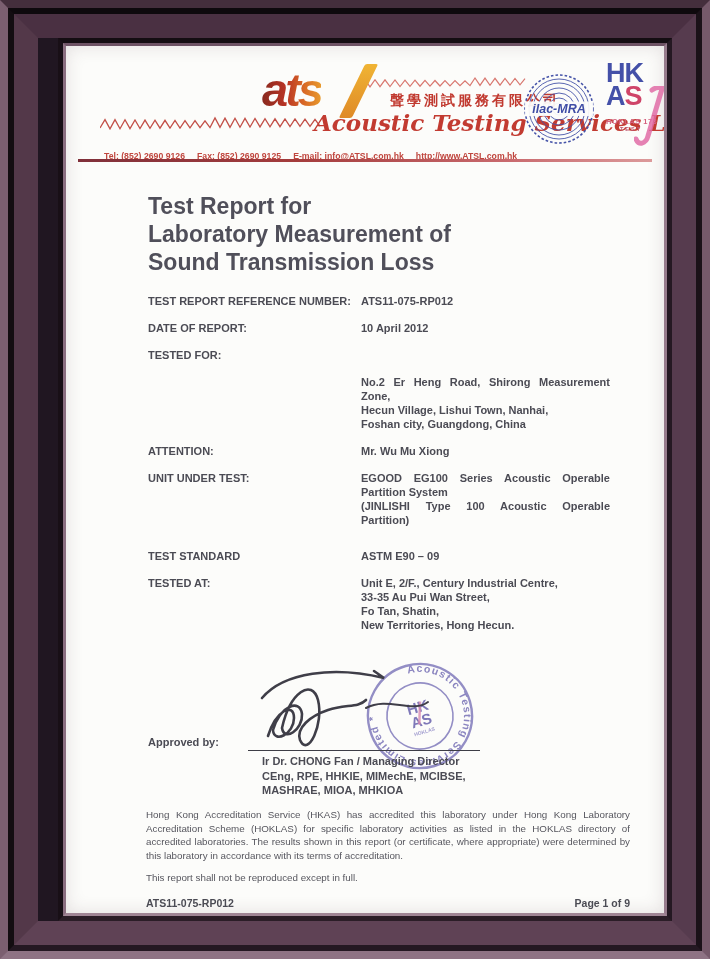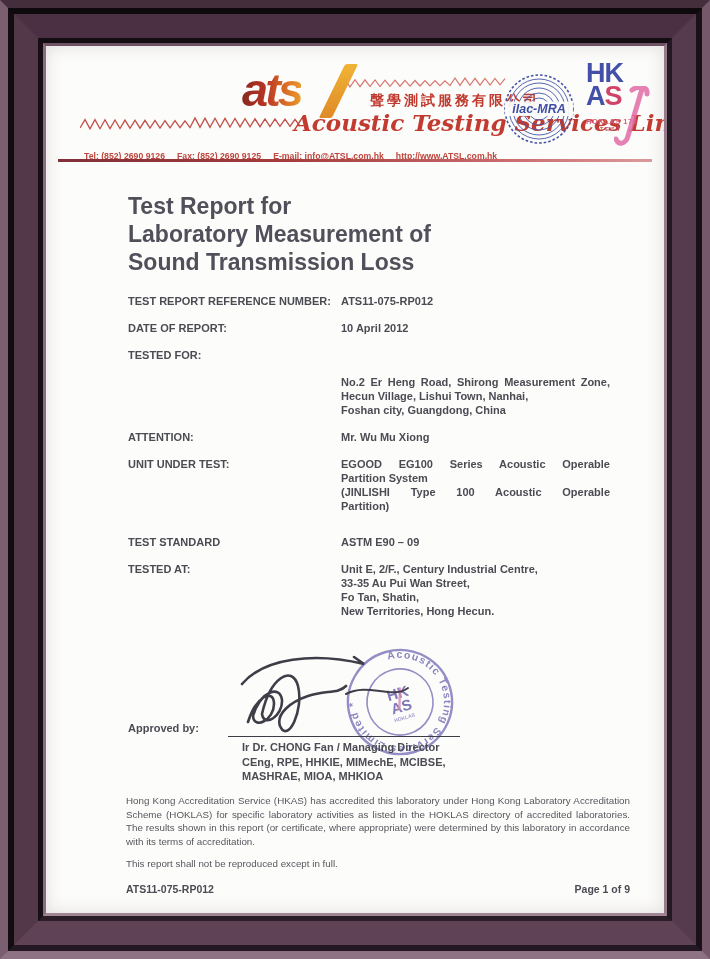--- a/index.html
+++ b/index.html
@@ -3,21 +3,21 @@
 <meta charset="utf-8">
 <style>
   html,body { margin:0; padding:0; background:#201621; }
   * { box-sizing:border-box; }
 
   .canvas { width:710px; height:959px; margin:0 auto; font-family:"Liberation Sans", sans-serif; }
 
   
   .frame-light   { width:710px; height:959px; border:8px solid; border-color:#442e3c #75596a #8e7384 #7b5f70; }
   .frame-black   { width:100%; height:100%; border:6px solid; border-color:#0e090d #1a1118 #241822 #130d11; }
-  .frame-plum    { width:100%; height:100%; border:24px solid; border-color:#4a3042 #563b4e #5f4255 #533849; }
+  .frame-plum    { width:100%; height:100%; border:24px solid; border-color:#4a3042 #563b4e #5f4255 #533849;padding-left:20px; }
   .frame-black2  { width:100%; height:100%; border:5px solid; border-color:#140d12 #241822 #2b1d27 #180f16; }
   .frame-light2  { width:100%; height:100%; border:3px solid; border-color:#6d5264 #977c8d #a08595 #8a6e80; }
 
   .paper { width:100%; height:100%; background:#fcfcfa; position:relative; color:#4b4b54; overflow:hidden;
            box-shadow: inset 0 0 18px rgba(70,45,60,.14); }
 
   
   .header { position:relative; height:116px; }
   .logo-atsl { position:absolute; left:196px; top:20px; font-style:italic; font-weight:bold;
                font-size:47px; line-height:47px; letter-spacing:-3px;

